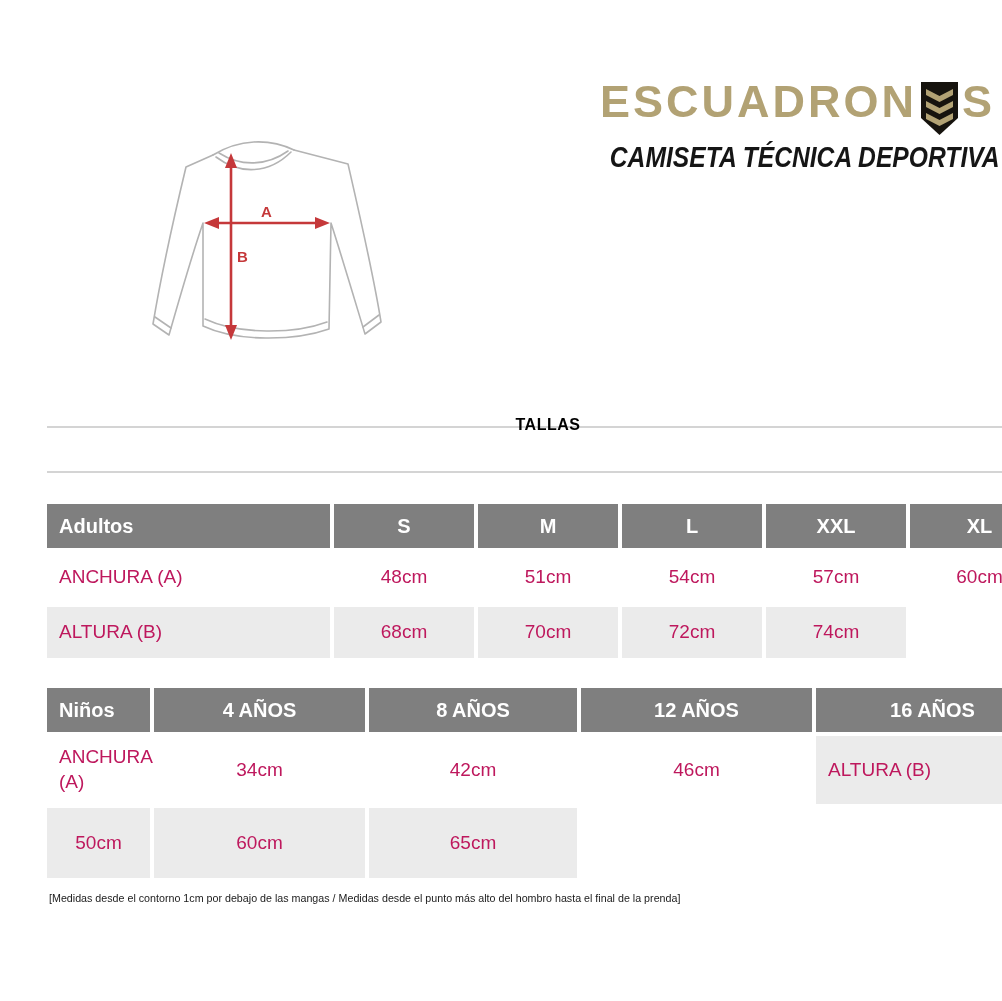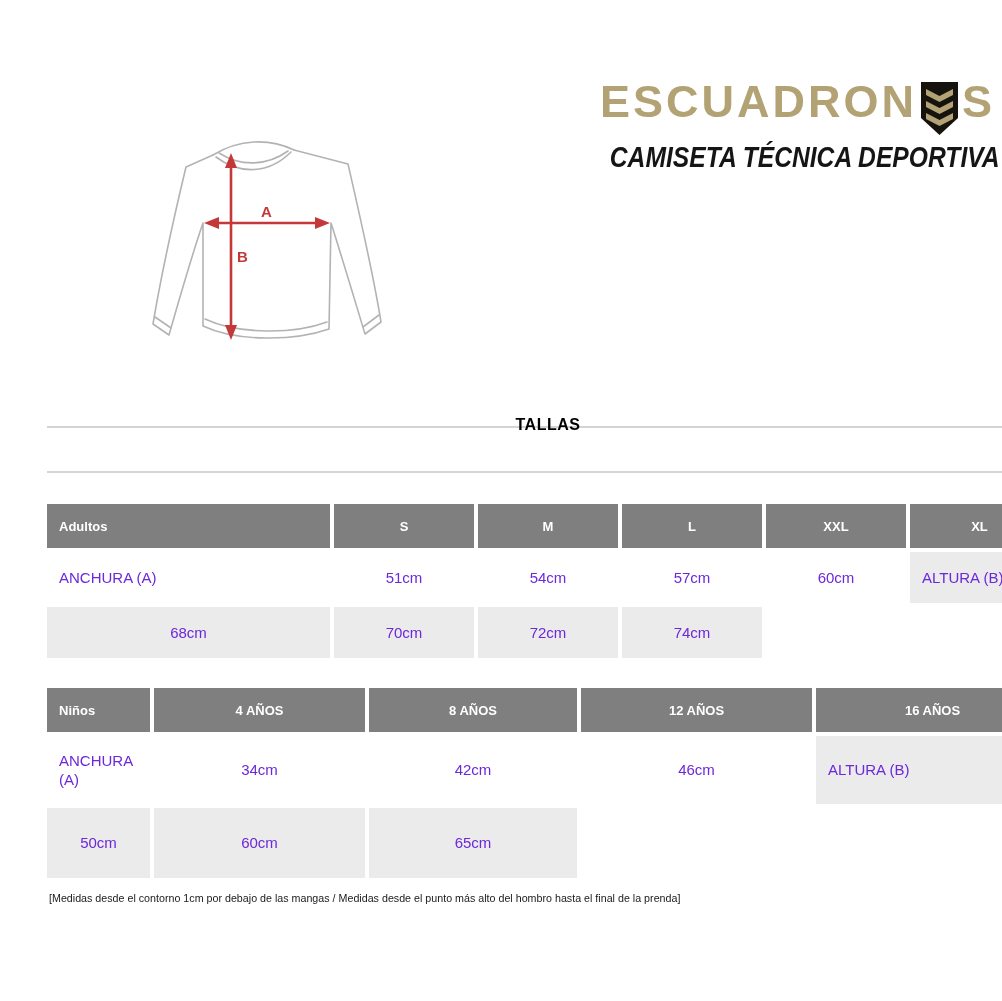--- a/index.html
+++ b/index.html
@@ -23,24 +23,24 @@
   .rule.r2 { top:471px; }
   .section-title { position:absolute; top:416px; left:0; width:1002px; text-align:center;
                    font-size:16px; font-weight:bold; color:#000; letter-spacing:0.5px; }
 
   
   .grid { position:absolute; left:0; width:1002px; display:grid; gap:4px; }
   .adults { top:504px; grid-template-columns:283px 140px 140px 140px 140px 139px;
             grid-template-rows:44px 51px 51px; }
   .kids   { top:688px; grid-template-columns:103px 211px 208px 231px 233px;
             grid-template-rows:44px 68px 70px; }
-  .hcell { background:#7f7f7f; color:#ffffff; font-weight:bold; font-size:13px;
+  .hcell { background:#7f7f7f; color:#ffffff; font-weight:bold; font-size:20px;
            display:flex; align-items:center; justify-content:center; }
   .hcell.left { justify-content:flex-start; padding-left:12px; }
-  .cell { font-size:15px; color:#6d28d9; display:flex; align-items:center; justify-content:center;
+  .cell { font-size:19px; color:#be185d; display:flex; align-items:center; justify-content:center;
           line-height:1.3; }
   .cell.left { justify-content:flex-start; padding-left:12px; padding-right:4px; }
   .cell.alt { background:#ebebeb;text-align:center; }
 
   
   .footnote { position:absolute; top:892px; left:2px; font-size:11.5px; color:#1a1a1a;
               white-space:nowrap; transform:scaleX(0.93); transform-origin:0 50%; }
 </style>
 </head>
 <body>
@@ -100,20 +100,21 @@
 
   <div class="grid adults">
     <div class="hcell left">Adultos</div>
     <div class="hcell">S</div>
     <div class="hcell">M</div>
     <div class="hcell">L</div>
     <div class="hcell">XXL</div>
     <div class="hcell">XL</div>
 
     <div class="cell left">ANCHURA (A)</div>
+    <div class="cell">48cm</div>
     <div class="cell">51cm</div>
     <div class="cell">54cm</div>
     <div class="cell">57cm</div>
     <div class="cell">60cm</div>
 
     <div class="cell left alt">ALTURA (B)</div>
     <div class="cell alt">68cm</div>
     <div class="cell alt">70cm</div>
     <div class="cell alt">72cm</div>
     <div class="cell alt">74cm</div>

